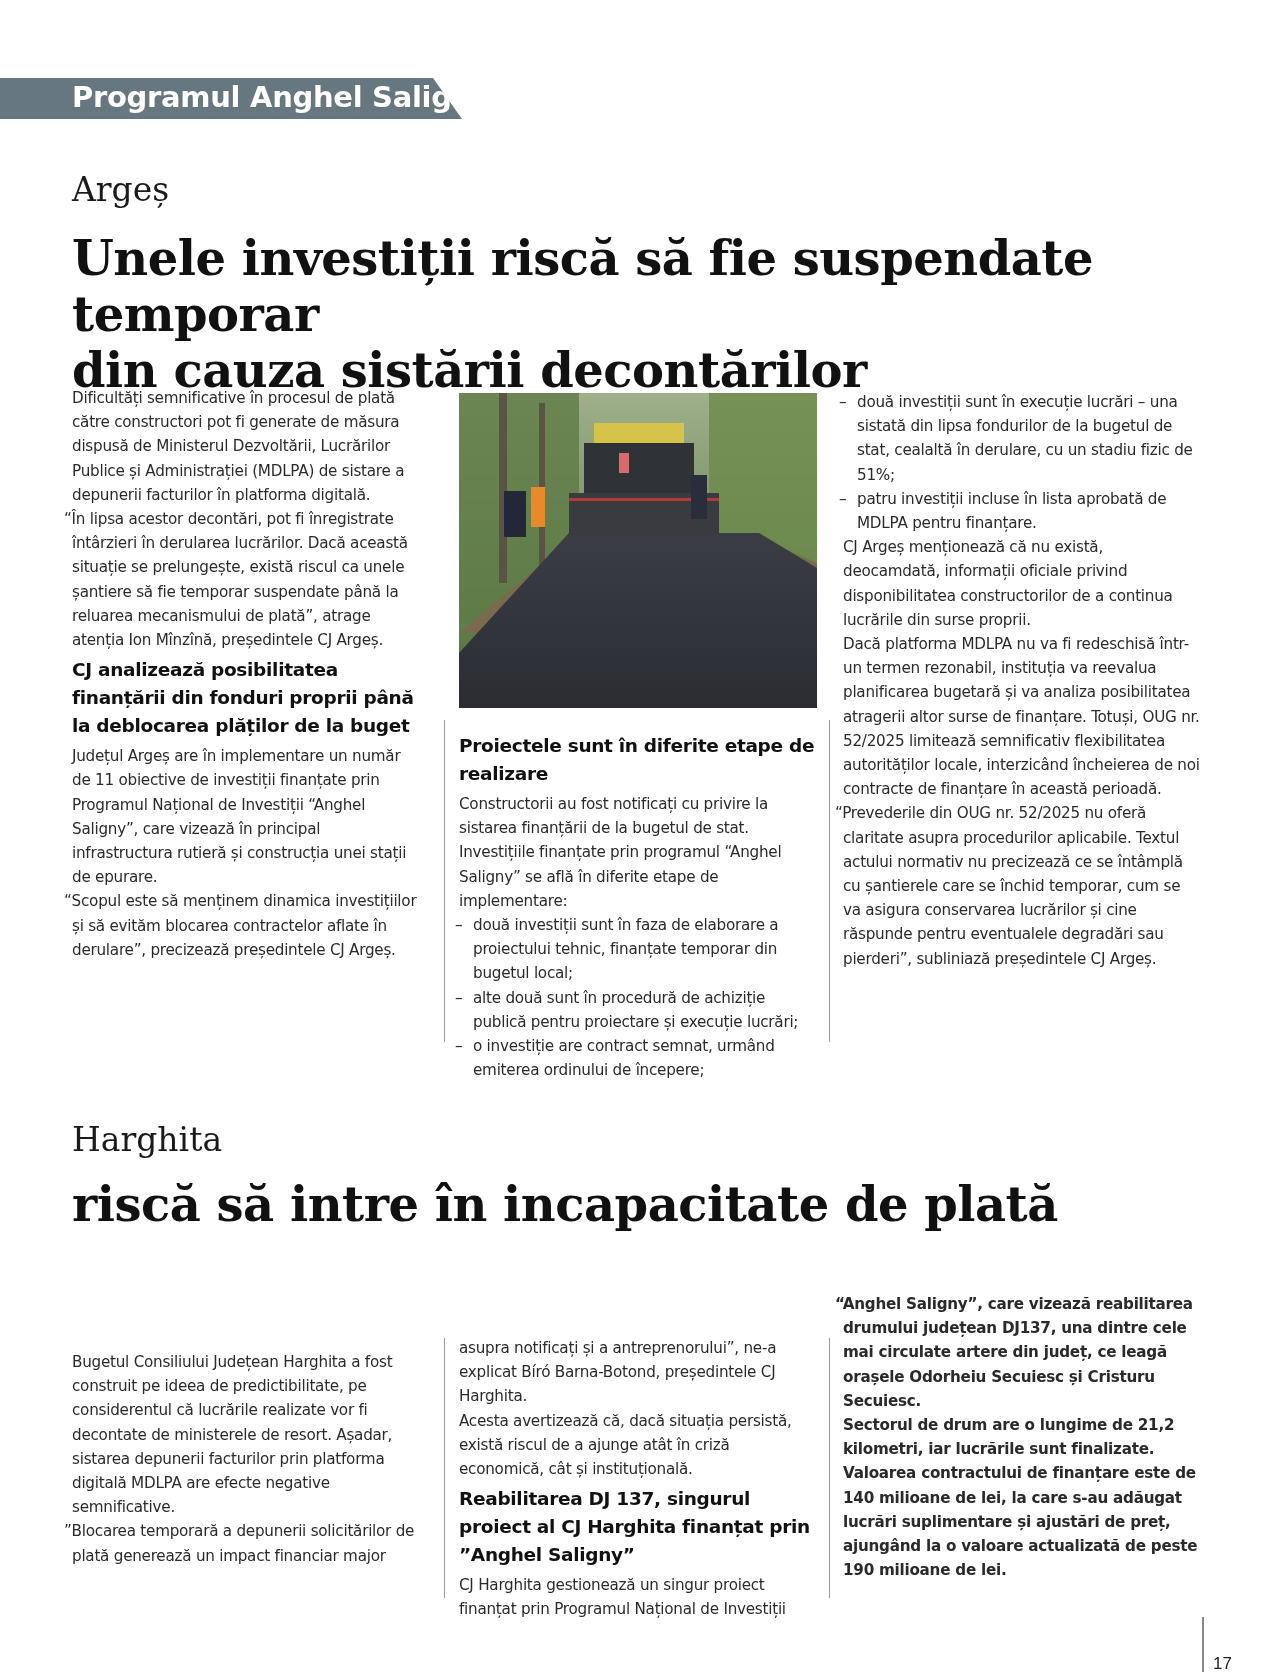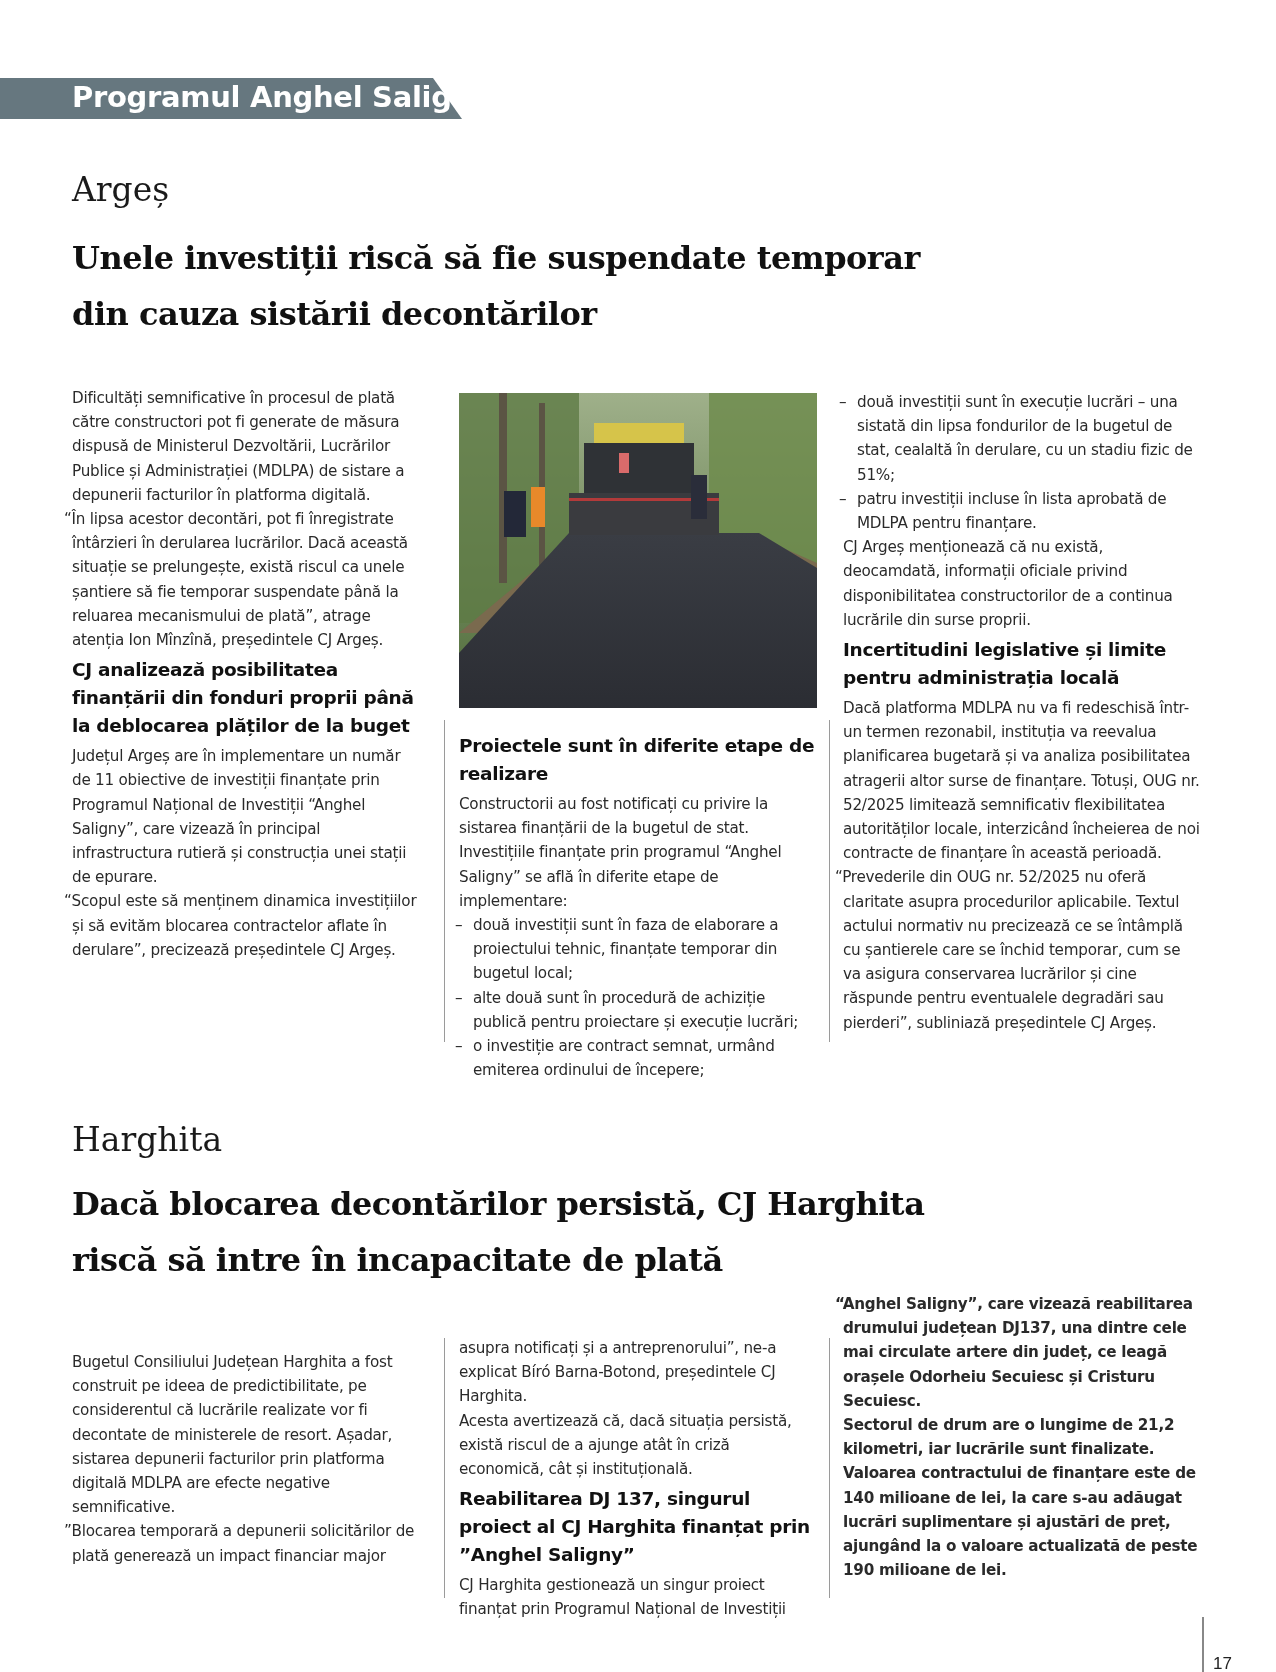--- a/index.html
+++ b/index.html
@@ -3,21 +3,21 @@
 <meta charset="utf-8">
 <style>
   html, body { margin: 0; padding: 0; background: #ffffff; }
   body { width: 1276px; height: 1672px; position: relative; overflow: hidden; font-family: "Liberation Sans", sans-serif; color: #1a1a1a; }
 
   .banner { position: absolute; left: 0; top: 78px; width: 462px; height: 41px; background: #66777f;
     clip-path: polygon(0 0, 433px 0, 462px 41px, 0 41px); }
   .banner-text { position: absolute; left: 72px; top: 80px; font-family: "DejaVu Sans", sans-serif; font-weight: bold; font-size: 29px; color: #ffffff; letter-spacing: -0.3px; }
 
   .region { position: absolute; left: 72px; font-family: "DejaVu Serif", serif; font-size: 33px; color: #1a1a1a; }
-  .headline { position: absolute; left: 72px; font-family: "DejaVu Serif", serif; font-weight: bold; font-size: 32px; line-height: 56px; color: #111; letter-spacing: -0.5px; }
+  .headline { position: absolute; left: 72px; font-family: "DejaVu Serif", serif; font-weight: bold; font-size: 48px; line-height: 56px; color: #111; letter-spacing: -0.5px; }
 
   .col { position: absolute; font-family: "DejaVu Sans", sans-serif; font-size: 15.2px; line-height: 24.2px; color: #2a2a2a; letter-spacing: -0.25px; }
   .col p { margin: 0; text-indent: 0; }
   .col p.q { text-indent: -8px; }
   .col h3 { margin: 4px 0 4px 0; font-family: "DejaVu Sans", sans-serif; font-weight: bold; font-size: 18.5px; line-height: 28px; color: #111; letter-spacing: -0.3px; }
   .col ul { list-style: none; margin: 0; padding: 0; }
   .col li { position: relative; padding-left: 14px; }
   .col li::before { content: "–"; position: absolute; left: -4px; }
 
   .vdiv { position: absolute; width: 1px; background: #9a9a9a; }
@@ -92,28 +92,26 @@
 </div>
 
 <div class="vdiv" style="left:829px; top:720px; height:322px;"></div>
 
 <div class="col" style="left:843px; top:390px; width:358px;">
   <ul>
     <li>două investiții sunt în execuție lucrări – una sistată din lipsa fondurilor de la bugetul de stat, cealaltă în derulare, cu un stadiu fizic de 51%;</li>
     <li>patru investiții incluse în lista aprobată de MDLPA pentru finanțare.</li>
   </ul>
   <p>CJ Argeș menționează că nu există, deocamdată, informații oficiale privind disponibilitatea constructorilor de a continua lucrările din surse proprii.</p>
-  <h3>Incertitudini legislative și limite pentru administrația locală</h3>
   <p>Dacă platforma MDLPA nu va fi redeschisă într-un termen rezonabil, instituția va reevalua planificarea bugetară și va analiza posibilitatea atragerii altor surse de finanțare. Totuși, OUG nr. 52/2025 limitează semnificativ flexibilitatea autorităților locale, interzicând încheierea de noi contracte de finanțare în această perioadă.</p>
   <p class="q">“Prevederile din OUG nr. 52/2025 nu oferă claritate asupra procedurilor aplicabile. Textul actului normativ nu precizează ce se întâmplă cu șantierele care se închid temporar, cum se va asigura conservarea lucrărilor și cine răspunde pentru eventualele degradări sau pierderi”, subliniază președintele CJ Argeș.</p>
 </div>
 
 <div class="region" style="top:1120px;">Harghita</div>
 <div class="headline" style="top:1176px;">
-  <div>Dacă blocarea decontărilor persistă, CJ Harghita</div>
   <div>riscă să intre în incapacitate de plată</div>
 </div>
 
 <div class="col" style="left:72px; top:1336px; width:348px;margin-top:14px;">
   <p>Bugetul Consiliului Județean Harghita a fost construit pe ideea de predictibilitate, pe considerentul că lucrările realizate vor fi decontate de ministerele de resort. Așadar, sistarea depunerii facturilor prin platforma digitală MDLPA are efecte negative semnificative.</p>
   <p class="q">”Blocarea temporară a depunerii solicitărilor de plată generează un impact financiar major</p>
 </div>
 
 <div class="vdiv" style="left:444px; top:1338px; height:260px;"></div>
 

